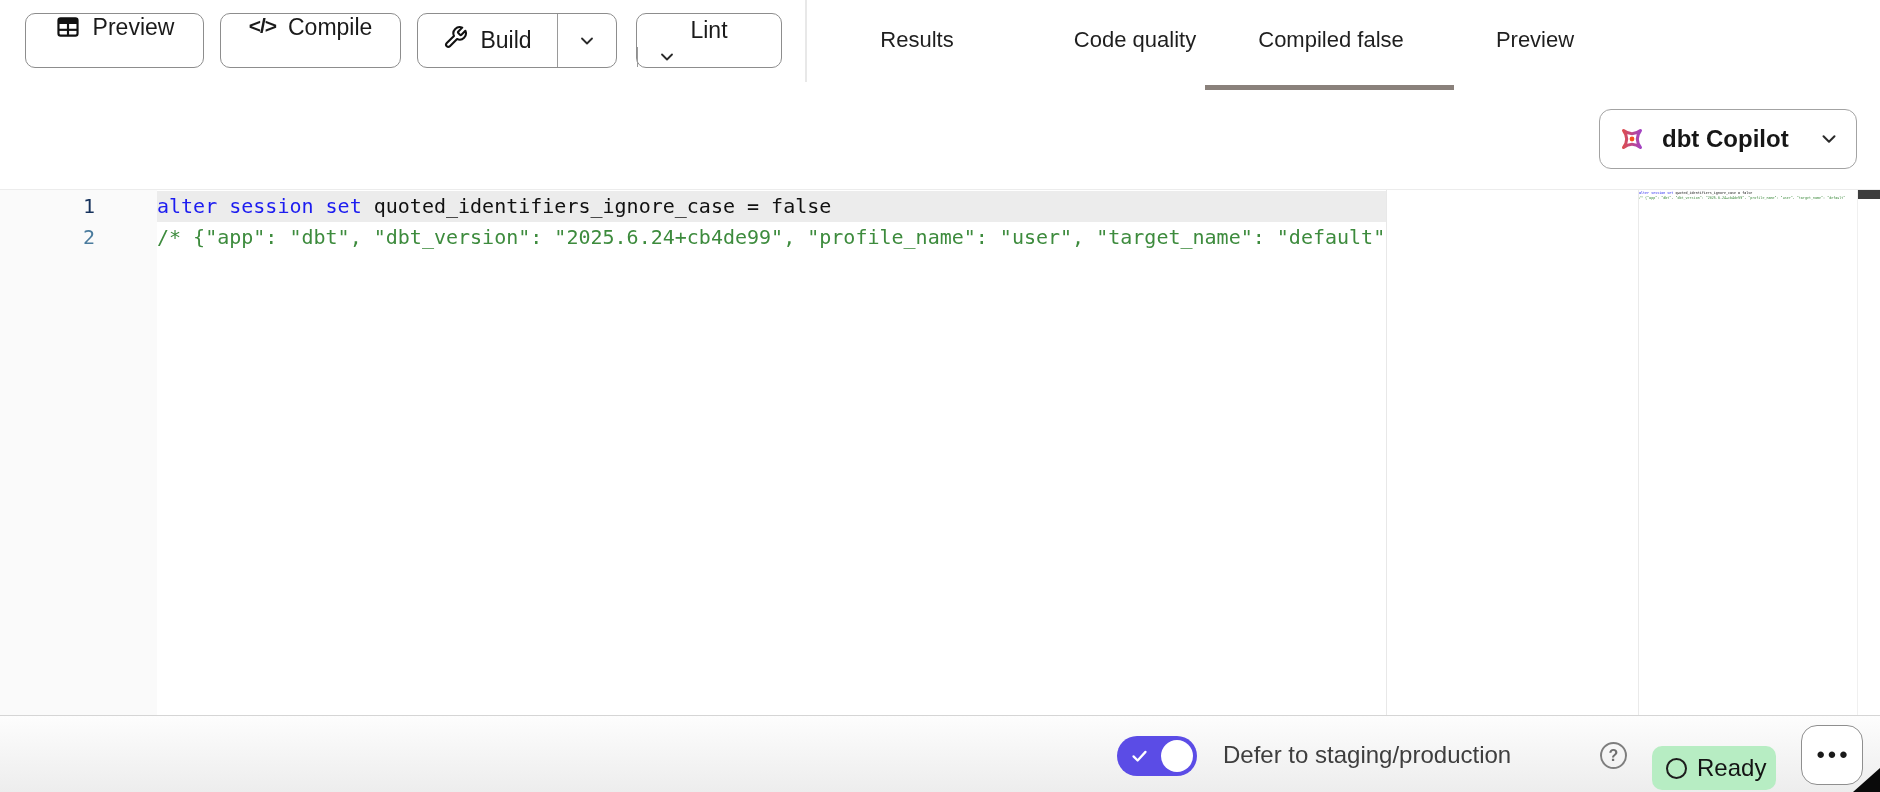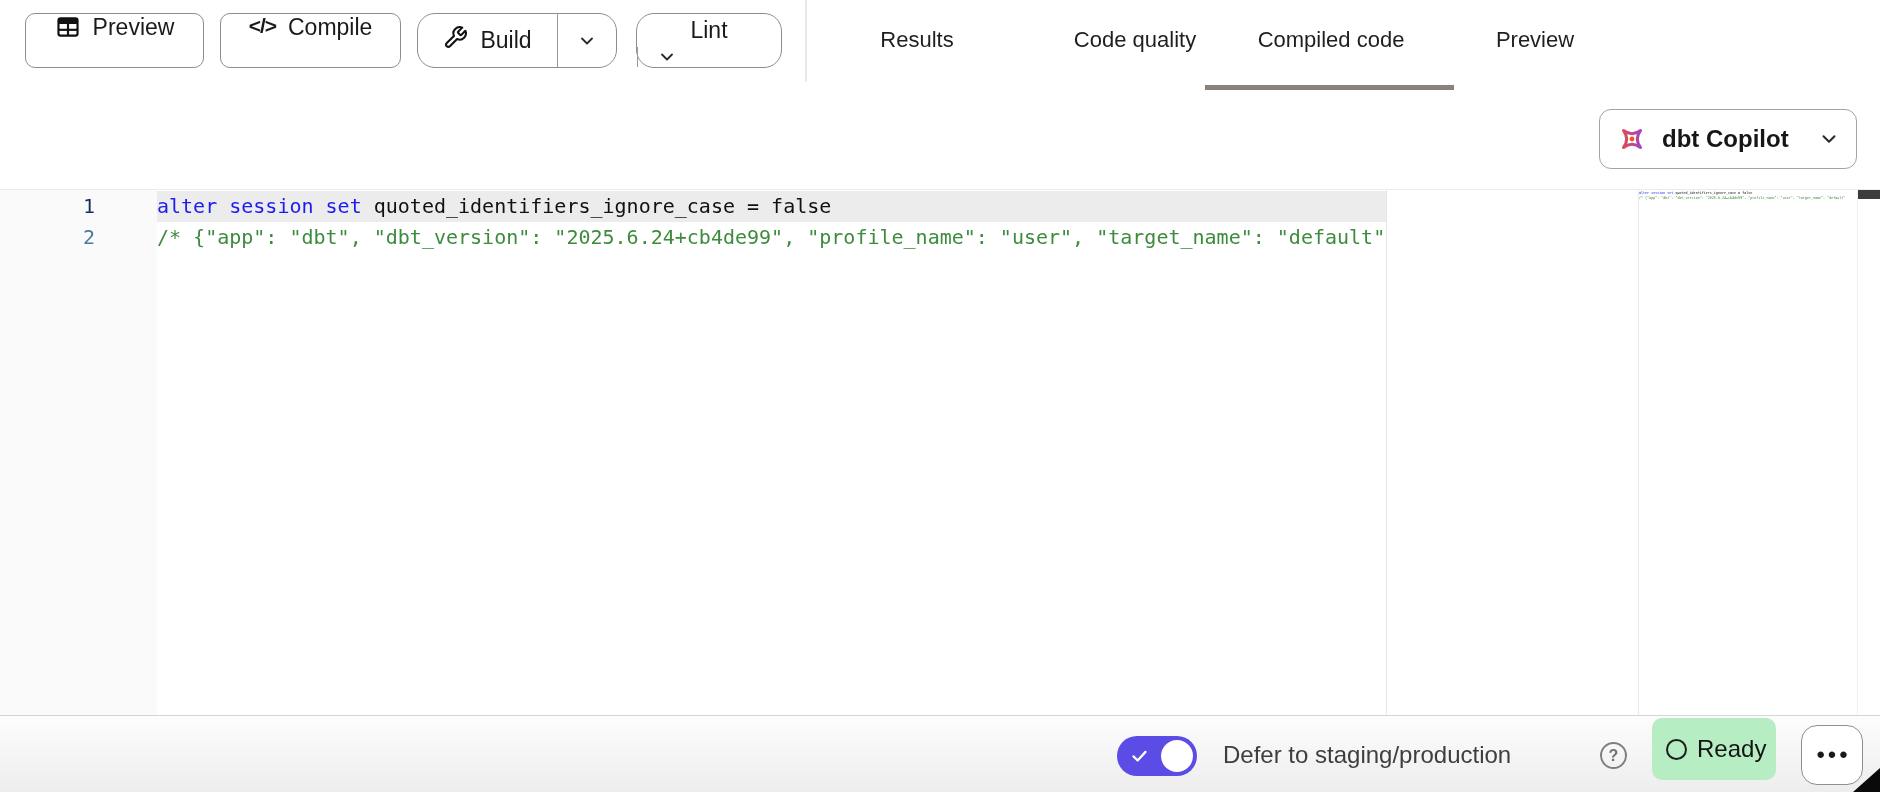--- a/index.html
+++ b/index.html
@@ -13,21 +13,21 @@
   .btn{
     position:absolute;top:13px;height:55px;box-sizing:border-box;
     border:1.5px solid #8d8d8d;border-radius:10px;background:#fff;
     display:flex;align-items:flex-start;justify-content:center;
     font-size:23px;font-weight:500;color:#1a1a1a;cursor:pointer;
   }
   .btn .ic{display:flex;align-items:center;margin-right:12px;}
   #btn-preview{left:25px;width:179px;}
   #btn-compile{left:220px;width:181px;}
   .splitbtn{position:absolute;top:13px;height:55px;box-sizing:border-box;
-    border:1.5px solid #8d8d8d;border-radius:18px;background:#fff;display:flex;}
+    border:1.5px solid #8d8d8d;border-radius:10px;background:#fff;display:flex;}
   #btn-build{left:417px;width:200px;}
   #btn-lint{left:636px;width:146px;flex-direction:column;}
   .split-main{display:flex;align-items:center;justify-content:center;flex:1;
     font-size:23px;font-weight:500;color:#1a1a1a;cursor:pointer;gap:12px;}
   .split-caret{width:58px;display:flex;align-items:center;justify-content:center;
     border-left:1px solid #9a9a9a;cursor:pointer;}
   .compile-glyph{font-size:21px;font-weight:700;letter-spacing:-1px;margin-right:12px;color:#1a1a1a;}
   .header-divider{position:absolute;left:805px;top:0;width:2px;height:82px;background:#e8e8e8;}
   
   .tabs{position:absolute;left:0;top:0;height:80px;width:1880px;pointer-events:none;}
@@ -76,21 +76,21 @@
   .toggle{position:absolute;left:1117px;top:20px;width:80px;height:40px;border-radius:20px;
     background:#c9c9c9;cursor:pointer;}
   .toggle.on{background:var(--accent,#5b4ce6);}
   .toggle .check{position:absolute;left:13px;top:11px;}
   .toggle .knob{position:absolute;right:4px;top:4px;width:32px;height:32px;border-radius:50%;background:#fff;}
   .defer-label{position:absolute;left:1223px;top:0;height:77px;display:flex;align-items:center;
     font-size:24px;color:#3e3e3e;}
   .help{position:absolute;left:1600px;top:26px;width:27px;height:27px;border-radius:50%;
     border:2px solid #7e7e7e;box-sizing:border-box;display:flex;align-items:center;justify-content:center;
     font-size:16px;font-weight:700;color:#6f6f6f;cursor:pointer;}
-  .ready{position:absolute;left:1652px;top:2px;width:124px;height:62px;border-radius:10px;
+  .ready{position:absolute;left:1652px;top:30px;width:124px;height:44px;border-radius:10px;
     background:var(--readyBg,#b7edc3);display:flex;align-items:center;cursor:pointer;}
   .ready-ring{width:21px;height:21px;border-radius:50%;border:2.5px solid #1d1d1d;box-sizing:border-box;
     margin-left:14px;}
   .ready-label{font-size:24px;font-weight:500;color:#141414;margin-left:10px;}
   .more{position:absolute;left:1801px;top:9px;width:62px;height:60px;box-sizing:border-box;
     border:1.5px solid #8f8f8f;border-radius:16px;background:#fff;
     display:flex;align-items:center;justify-content:center;cursor:pointer;
     font-size:24px;letter-spacing:3px;color:#1a1a1a;padding-left:3px;}
   .corner-wedge{position:absolute;right:0;bottom:0;}
 </style>
@@ -141,21 +141,21 @@
         <polyline points="6,9 12,15 18,9" stroke="#2a2a2a" stroke-width="2.2" stroke-linecap="round" stroke-linejoin="round"></polyline>
       </svg>
     </div>
   </div>
 
   <div class="header-divider"></div>
 
   <div class="tabs" id="tabs">
       <div class="tab">Results</div>
       <div class="tab">Code quality</div>
-      <div class="tab active">Compiled code</div>
+      <div class="tab active">Compiled false</div>
       <div class="tab">Preview</div>
     </div>
   <div class="tab-underline"></div>
 
   <div class="copilot">
     <span style="display:flex;">
       <svg width="32" height="32" viewBox="0 0 32 32" fill="none">
         <defs>
           <linearGradient id="cpg" x1="0" y1="1" x2="1" y2="0">
             <stop offset="0" stop-color="#f4511e"></stop>

